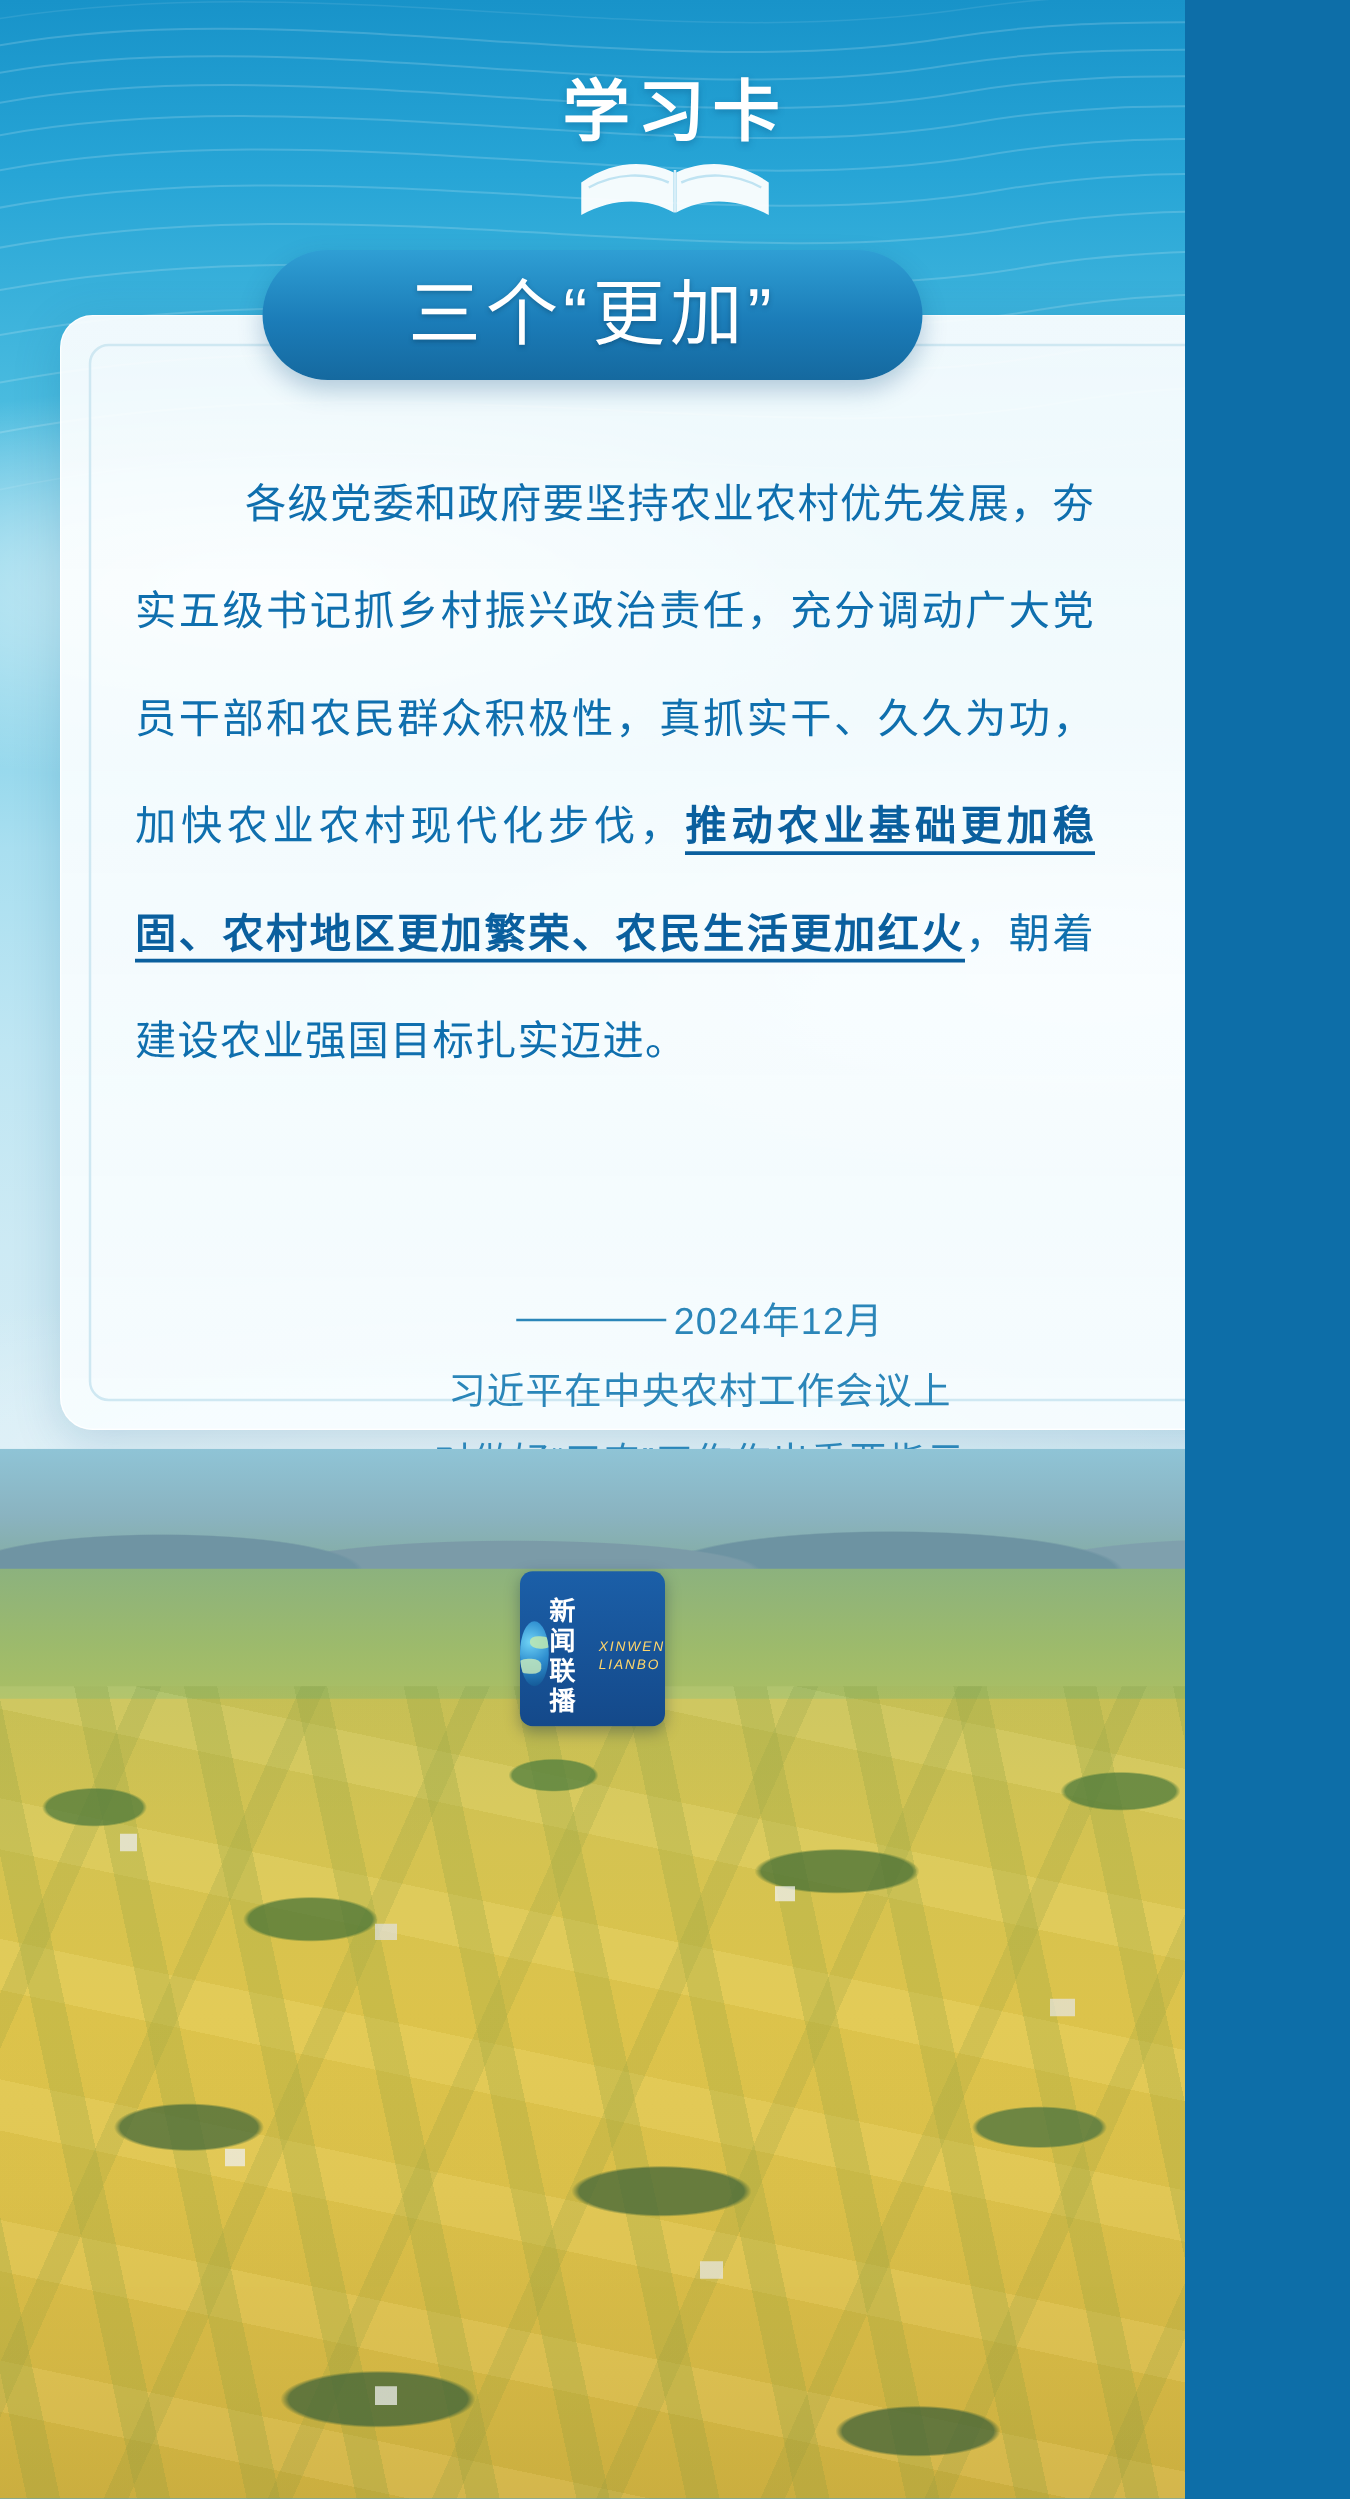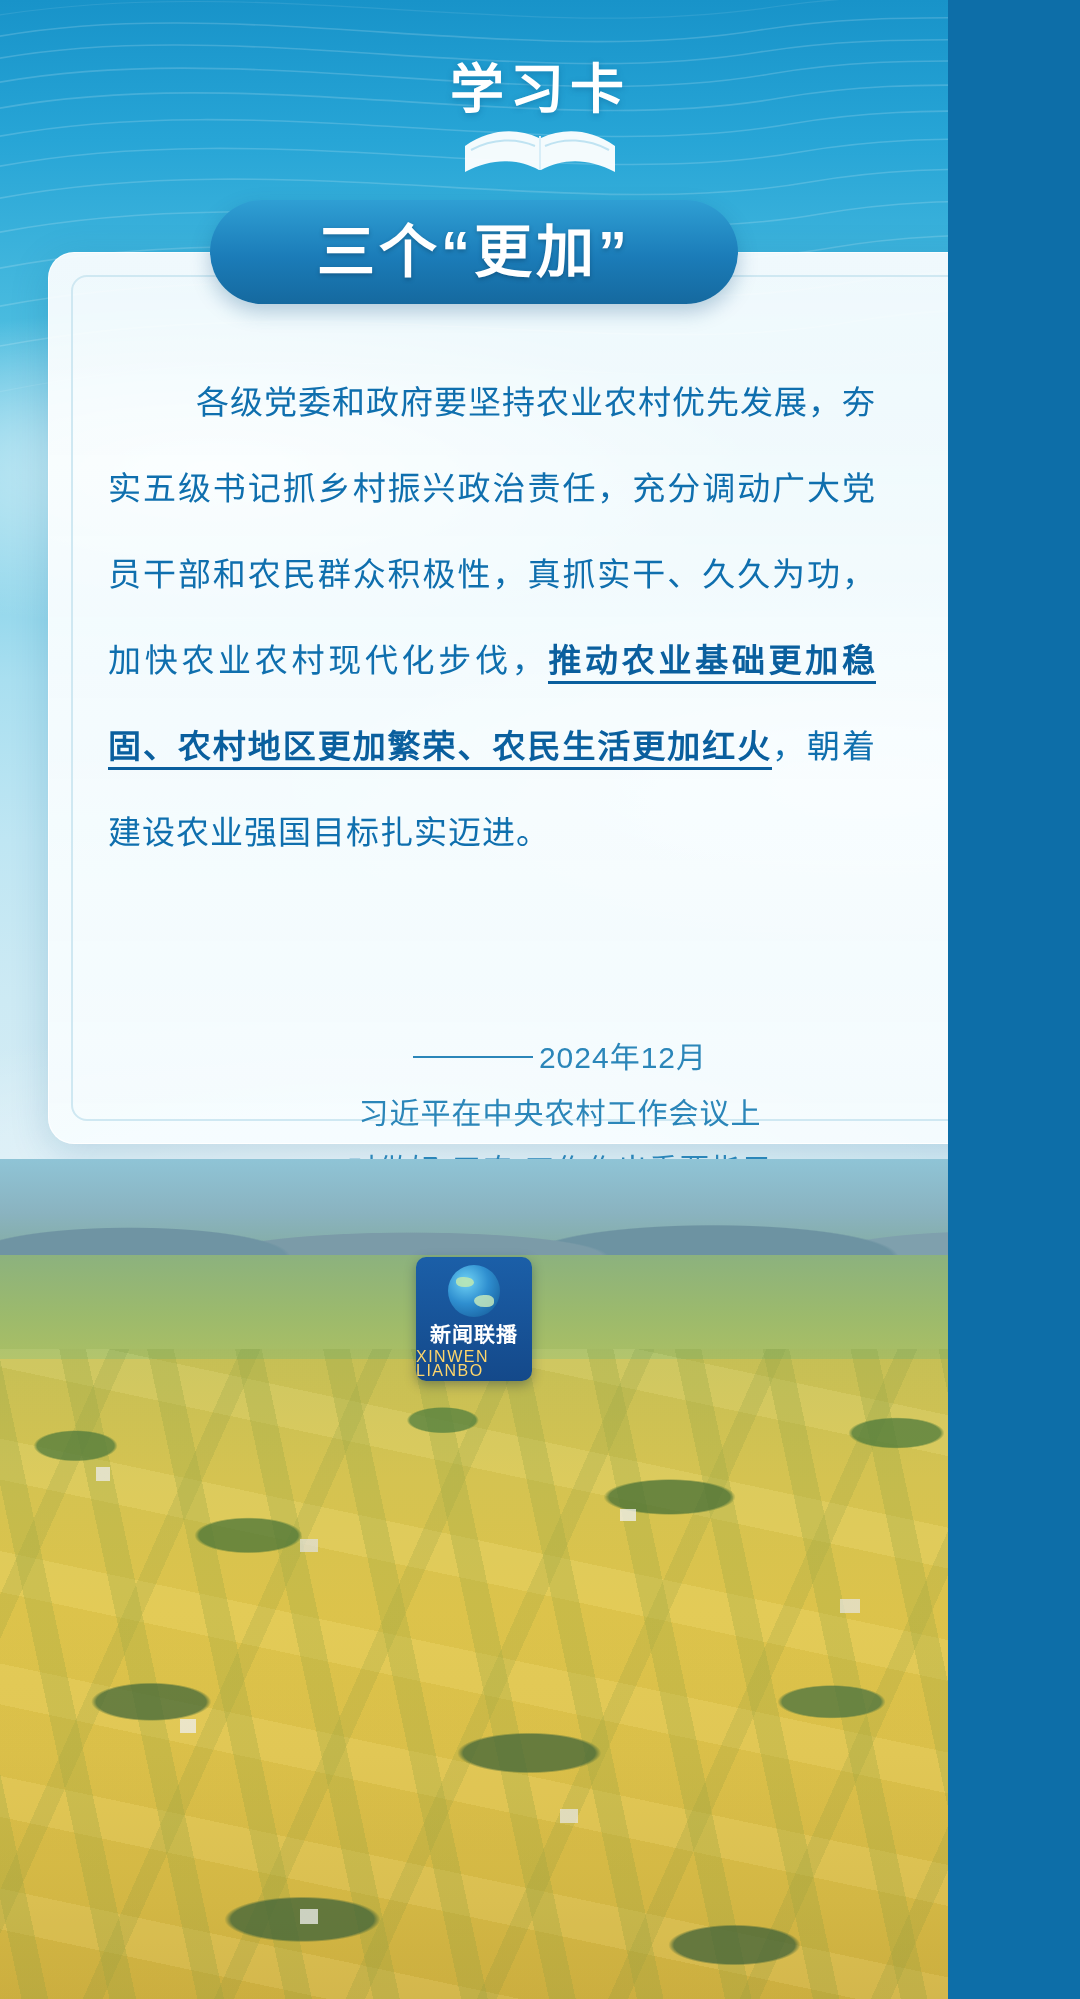--- a/index.html
+++ b/index.html
@@ -118,21 +118,21 @@
     border-radius: 52px;
     background: linear-gradient(180deg, #2f9fd4 0%, #1b7cb8 55%, #15699f 100%);
     box-shadow: 0 8px 20px rgba(12,80,130,.28);
     display: flex;
     align-items: center;
     justify-content: center;
   }
   .banner-text {
     color: #ffffff;
     font-size: 58px;
-    font-weight: 700;
+    font-weight: 400;
     letter-spacing: 4px;
     line-height: 104px;
     white-space: nowrap;
     text-shadow: 0 2px 4px rgba(0,40,70,.35);
   }
 
   
   .body-text {
     position: absolute;
     left: 108px;
@@ -266,21 +266,21 @@
     position: absolute;
     left: 50%;
     transform: translateX(-50%);
     bottom: 618px;
     width: 116px;
     height: 124px;
     border-radius: 10px;
     background: linear-gradient(180deg, #1b5fa8 0%, #14498a 100%);
     box-shadow: 0 4px 12px rgba(0,30,70,.35);
     display: flex;
-    flex-direction: column;
+    flex-direction: row;
     align-items: center;
     padding-top: 8px;
     box-sizing: border-box;
   }
   .globe {
     width: 52px; height: 52px;
     border-radius: 50%;
     background: radial-gradient(circle at 35% 32%, #6fd2f5 0%, #2f8fd0 45%, #10528f 100%);
     position: relative;
     overflow: hidden;
@@ -307,23 +307,24 @@
     margin-top: 6px;
     color: #ffffff;
     font-size: 21px;
     font-weight: 700;
     letter-spacing: 1px;
     line-height: 24px;
   }
   .badge-en {
     margin-top: 3px;
     color: #ffd66b;
-    font-size: 16px;
+    font-size: 11px;
     letter-spacing: 1.5px;
     line-height: 14px;
+    font-style: italic;
   }
 </style>
 </head>
 <body>
 
 <div class="poster">
 
   <svg class="sky-lines" viewBox="0 0 1080 420" preserveAspectRatio="none">
     <g fill="none" stroke="#ffffff" stroke-opacity="0.30" stroke-width="1.6">
       <path d="M-20,40 C220,-10 520,70 760,30 C900,8 1000,26 1100,10"></path>

